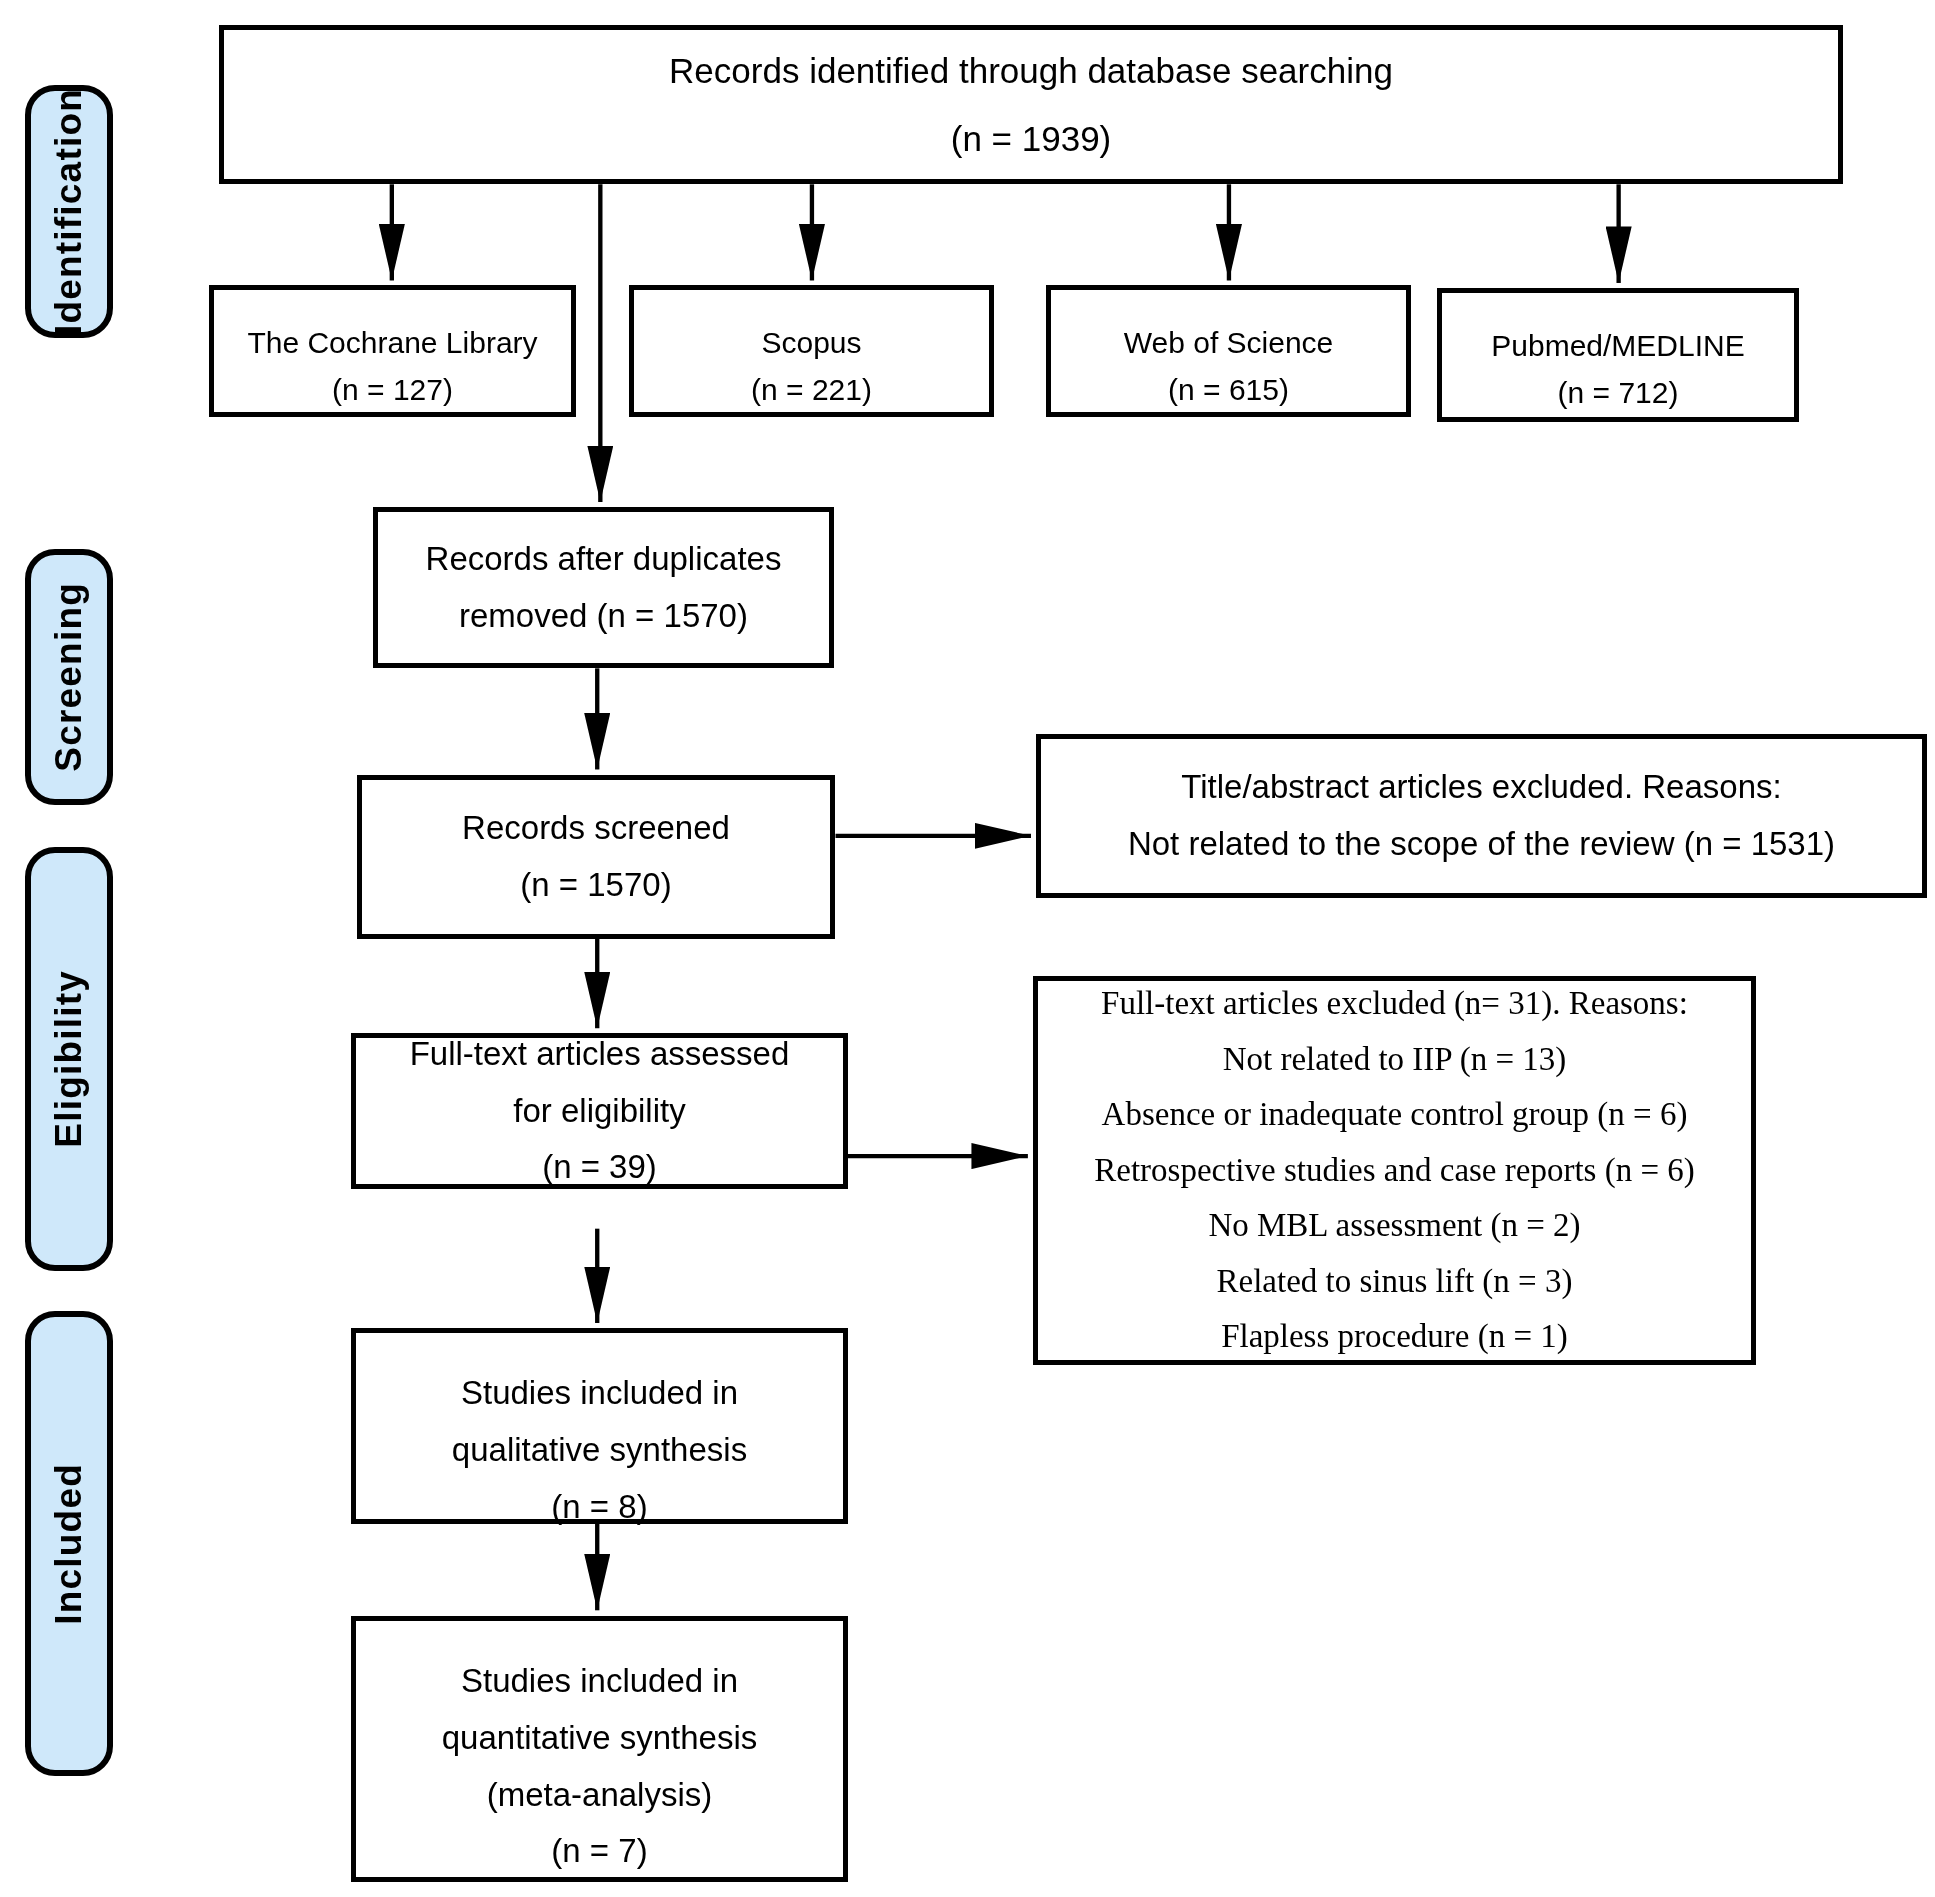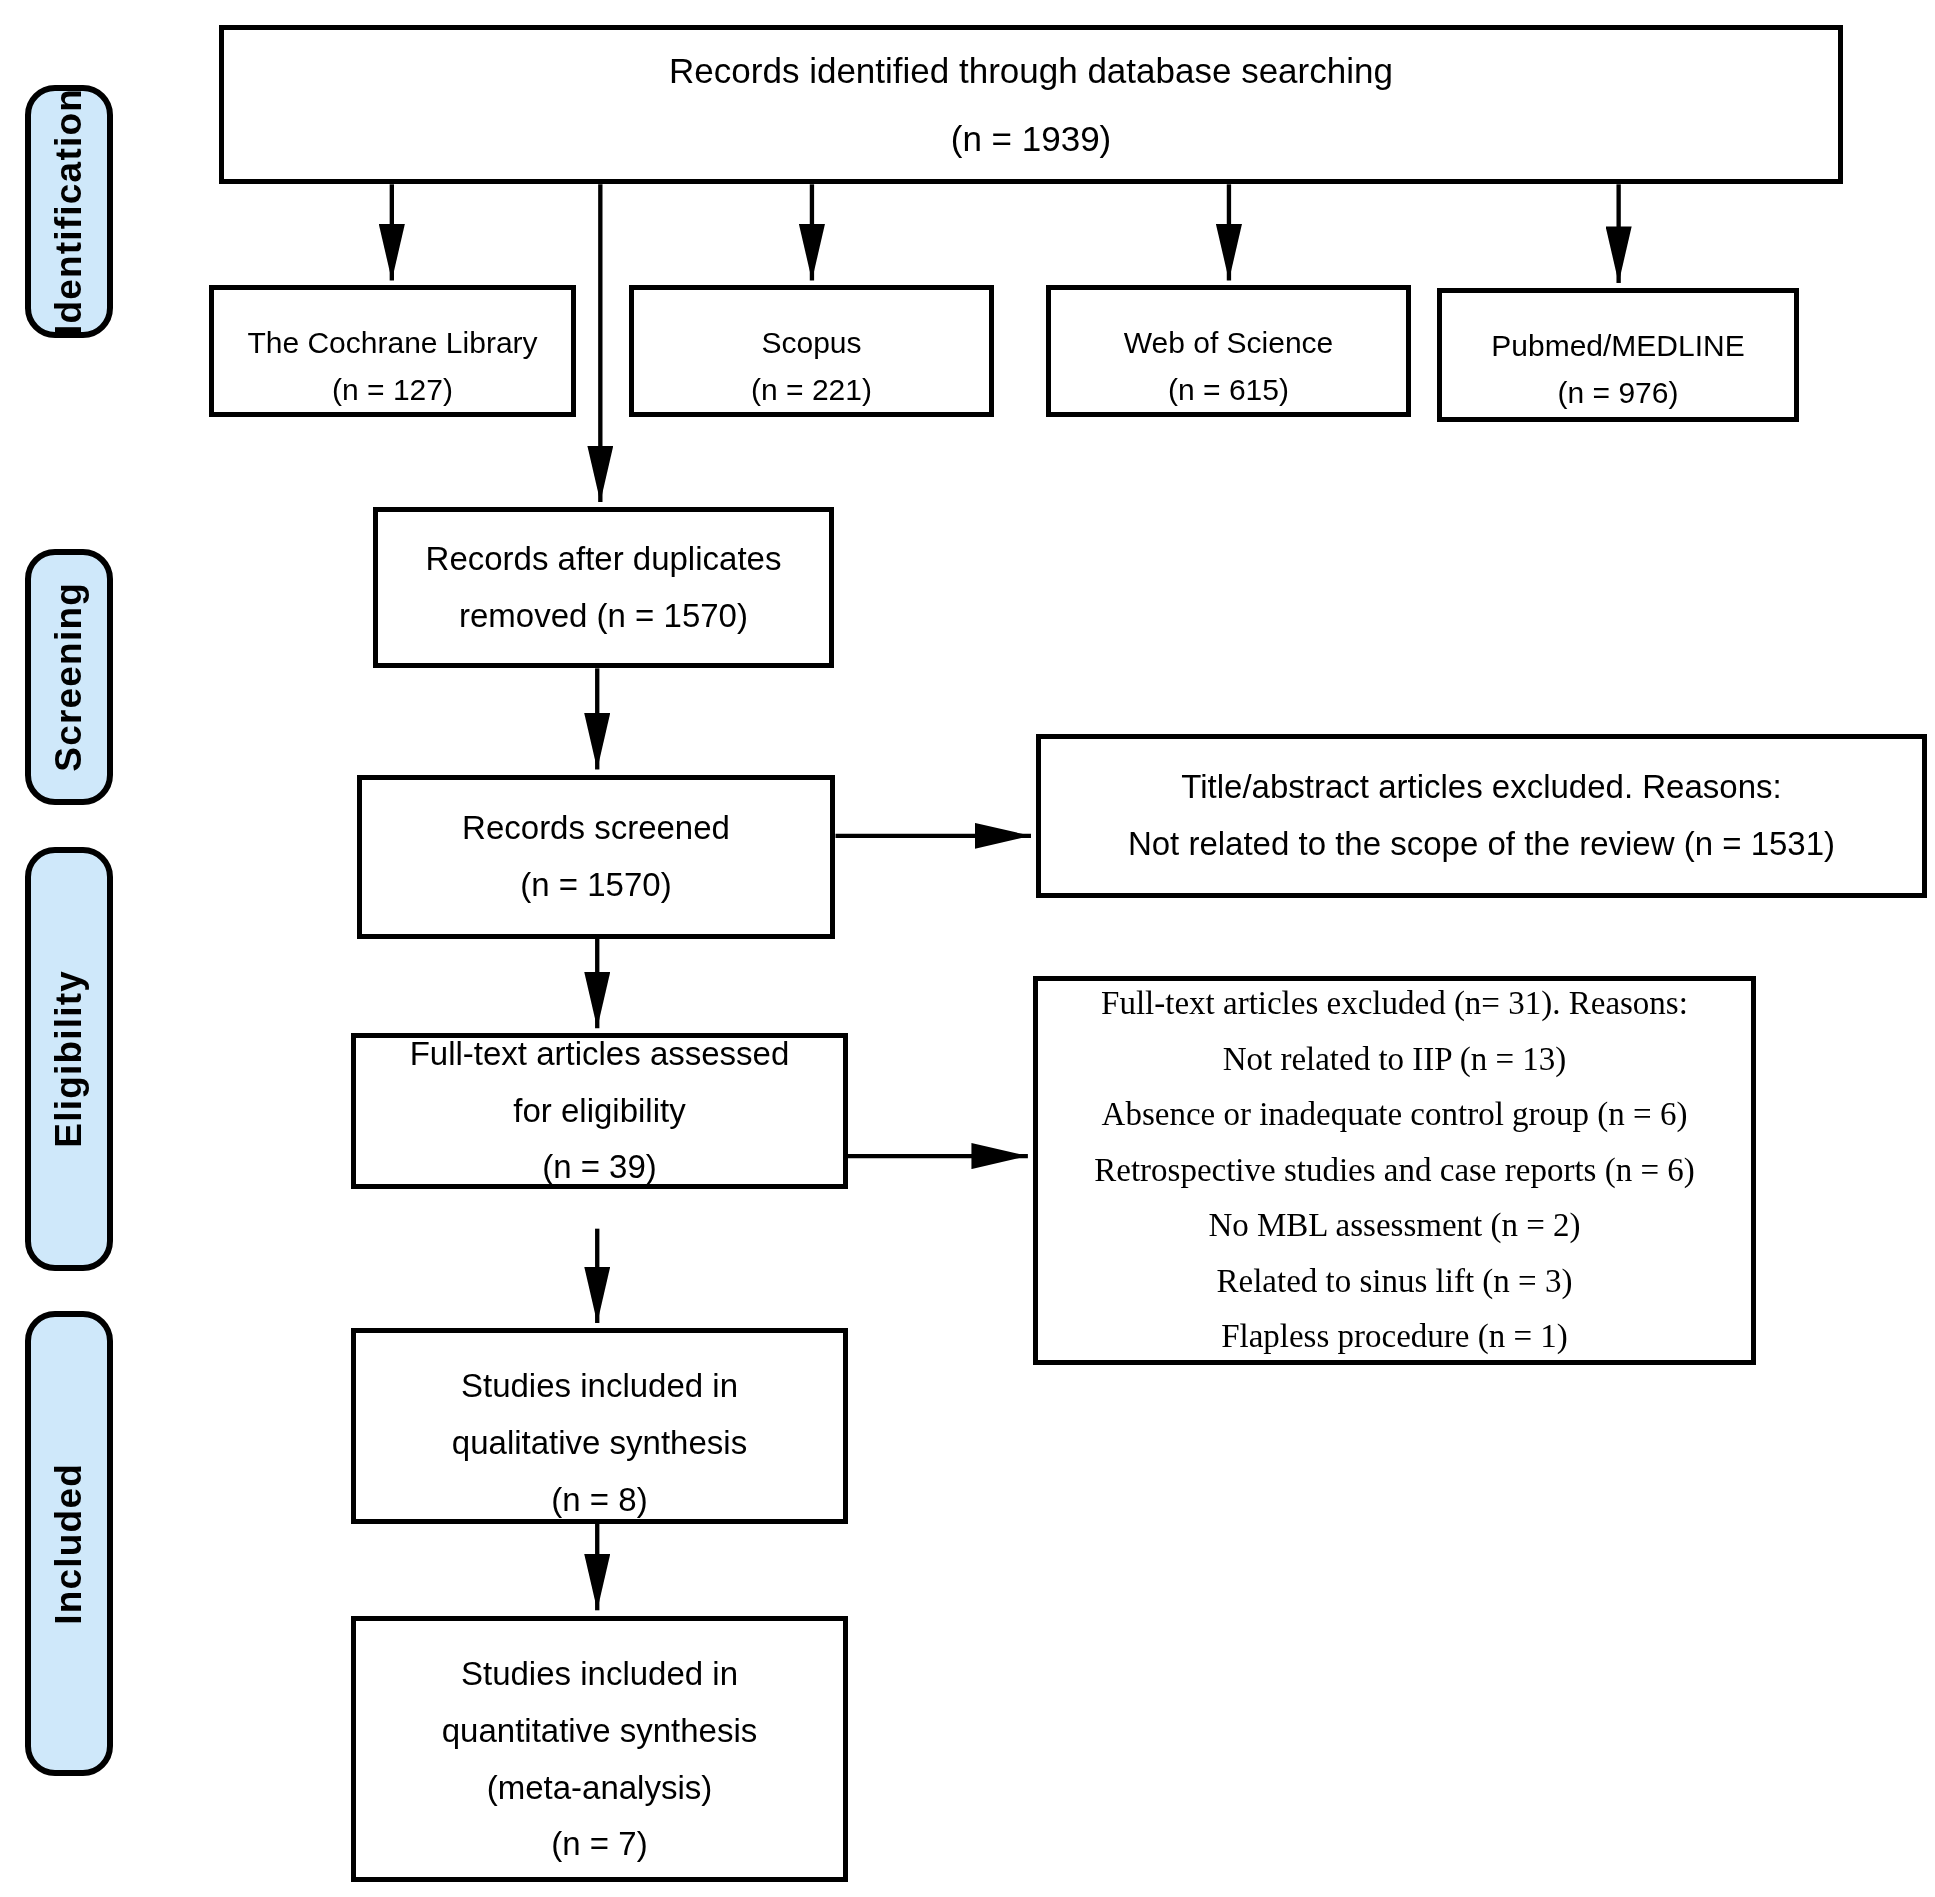--- a/index.html
+++ b/index.html
@@ -20,21 +20,21 @@
     align-items: center;
     justify-content: center;
     text-align: center;
     white-space: pre-line;
     font-size: 33px;
     line-height: 1.72;
     padding: 6.2px 12.4px;
   }
   .box.top-box   { font-size: 35px; line-height: 1.95; }
   .box.db-box    { font-size: 30px; line-height: 1.55; align-items: flex-start; padding-top: 30px; }
-  .box.tall-gap  { align-items: flex-start; padding-top: 25px; }
+  .box.tall-gap  { align-items: flex-start; padding-top: 32px; }
   .stage {
     position: absolute;
     border: 6.2px solid #000000;
     border-radius: 30px;
     box-sizing: border-box;
     display: flex;
     align-items: center;
     justify-content: center;
   }
   .stage span {
@@ -97,21 +97,21 @@
   <div class="box db-box" style="left:209px; top:285px; width:367px; height:132px;">The Cochrane Library
 (n = 127)</div>
 
   <div class="box db-box" style="left:629px; top:285px; width:365px; height:132px;">Scopus
 (n = 221)</div>
 
   <div class="box db-box" style="left:1046px; top:285px; width:365px; height:132px;">Web of Science
 (n = 615)</div>
 
   <div class="box db-box" style="left:1437px; top:288px; width:362px; height:134px;">Pubmed/MEDLINE
-(n = 976)</div>
+(n = 712)</div>
 
   <div class="box" style="left:365px; top:507px; width:461px; height:161px;margin-left:8px;">Records after duplicates
 removed (n = 1570)</div>
 
   <div class="box" style="left:357px; top:775px; width:478px; height:164px;">Records screened
 (n = 1570)</div>
 
   <div class="box" style="left:1036px; top:734px; width:891px; height:164px;">Title/abstract articles excluded. Reasons:
 Not related to the scope of the review (n = 1531)</div>
 

